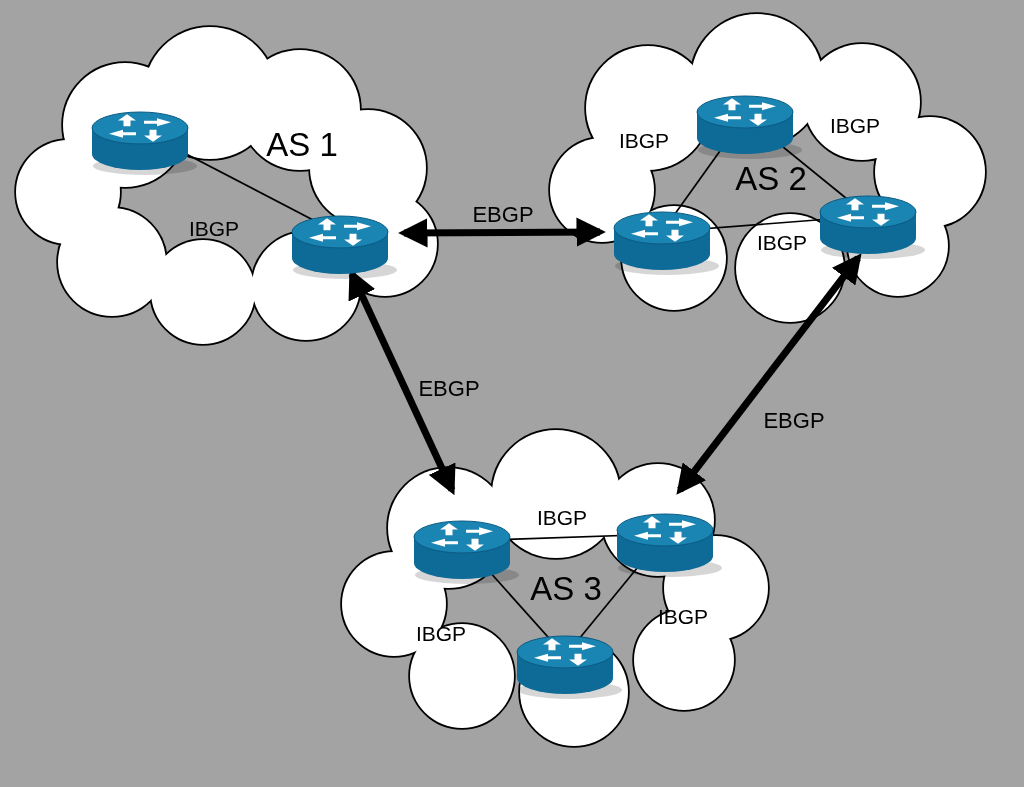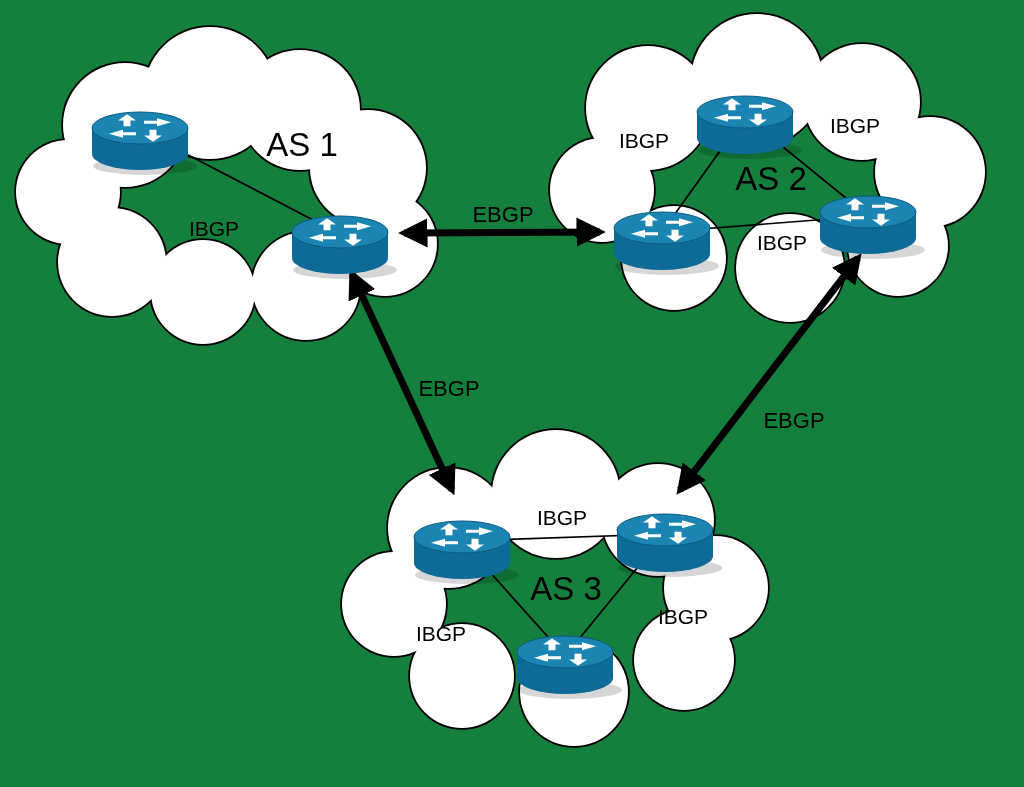--- a/index.html
+++ b/index.html
@@ -5,21 +5,21 @@
   html, body {
     margin: 0;
     padding: 0;
     background: #ffffff;
     font-family: "Liberation Sans", sans-serif;
   }
   #stage {
     position: relative;
     width: 1024px;
     height: 787px;
-    background: #15803d;
+    background: #a3a3a3;
     overflow: hidden;
   }
   svg { display: block; }
 
   .cloud-stroke { fill: #ffffff; stroke: #000000; stroke-width: 3.5; }
   .cloud-fill   { fill: #ffffff; stroke: none; }
 
   .ibgp-line { stroke: #000000; stroke-width: 1.7; fill: none; }
   .ebgp-line { stroke: #000000; stroke-width: 7; fill: none; }
 

